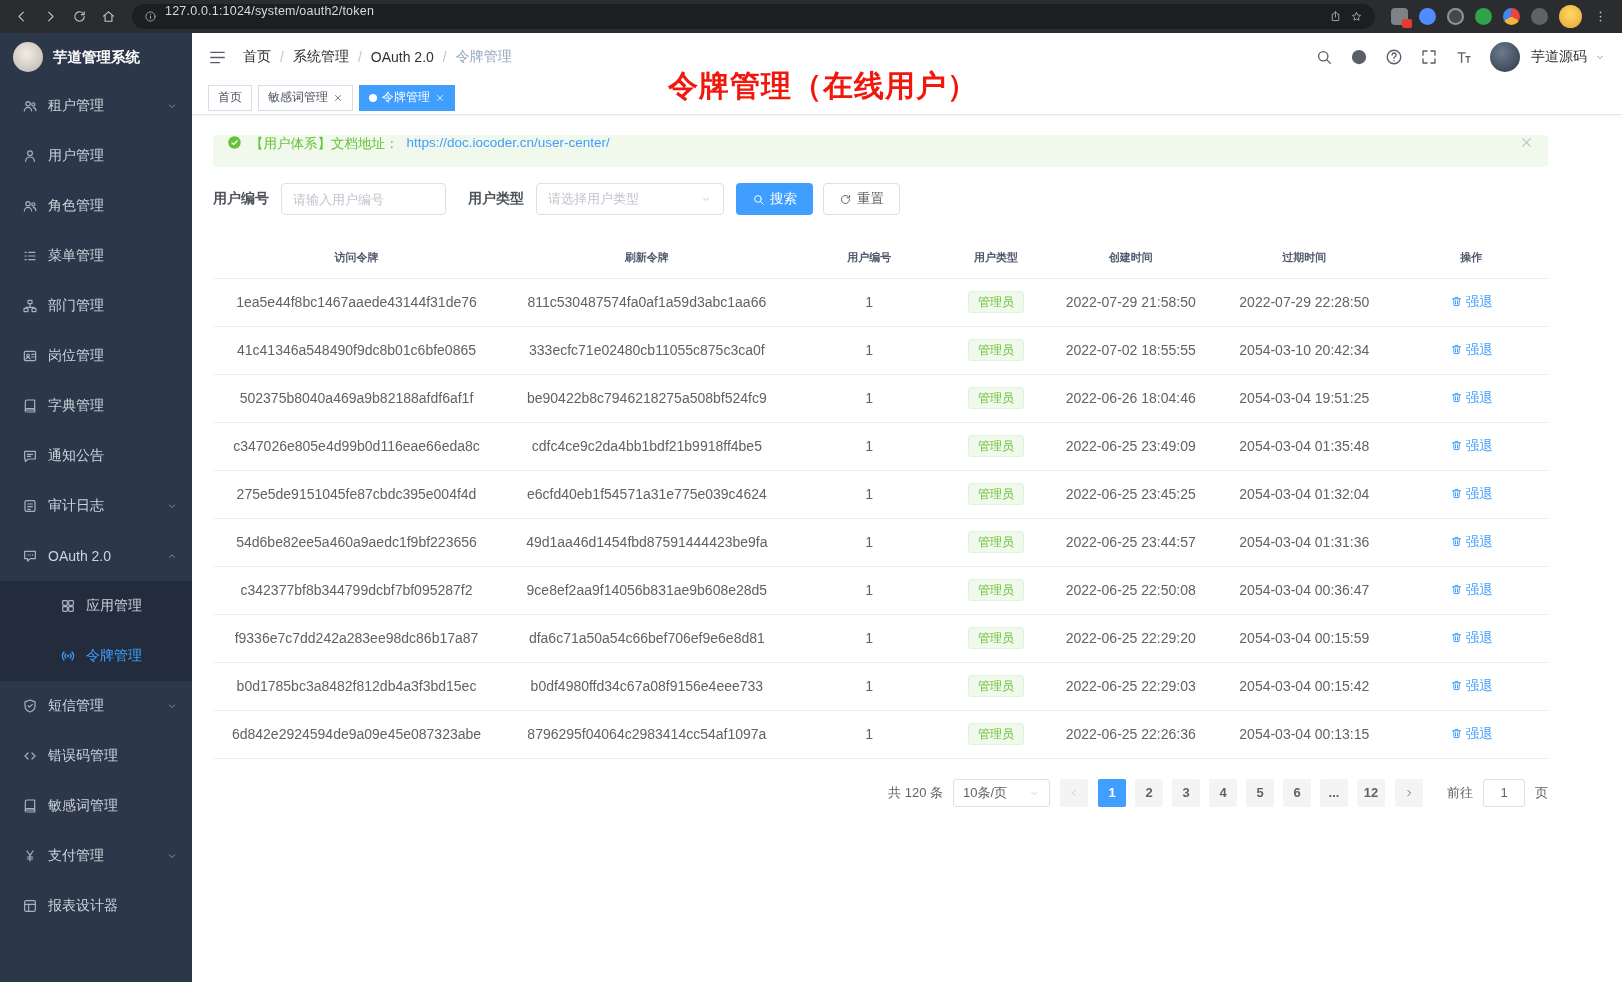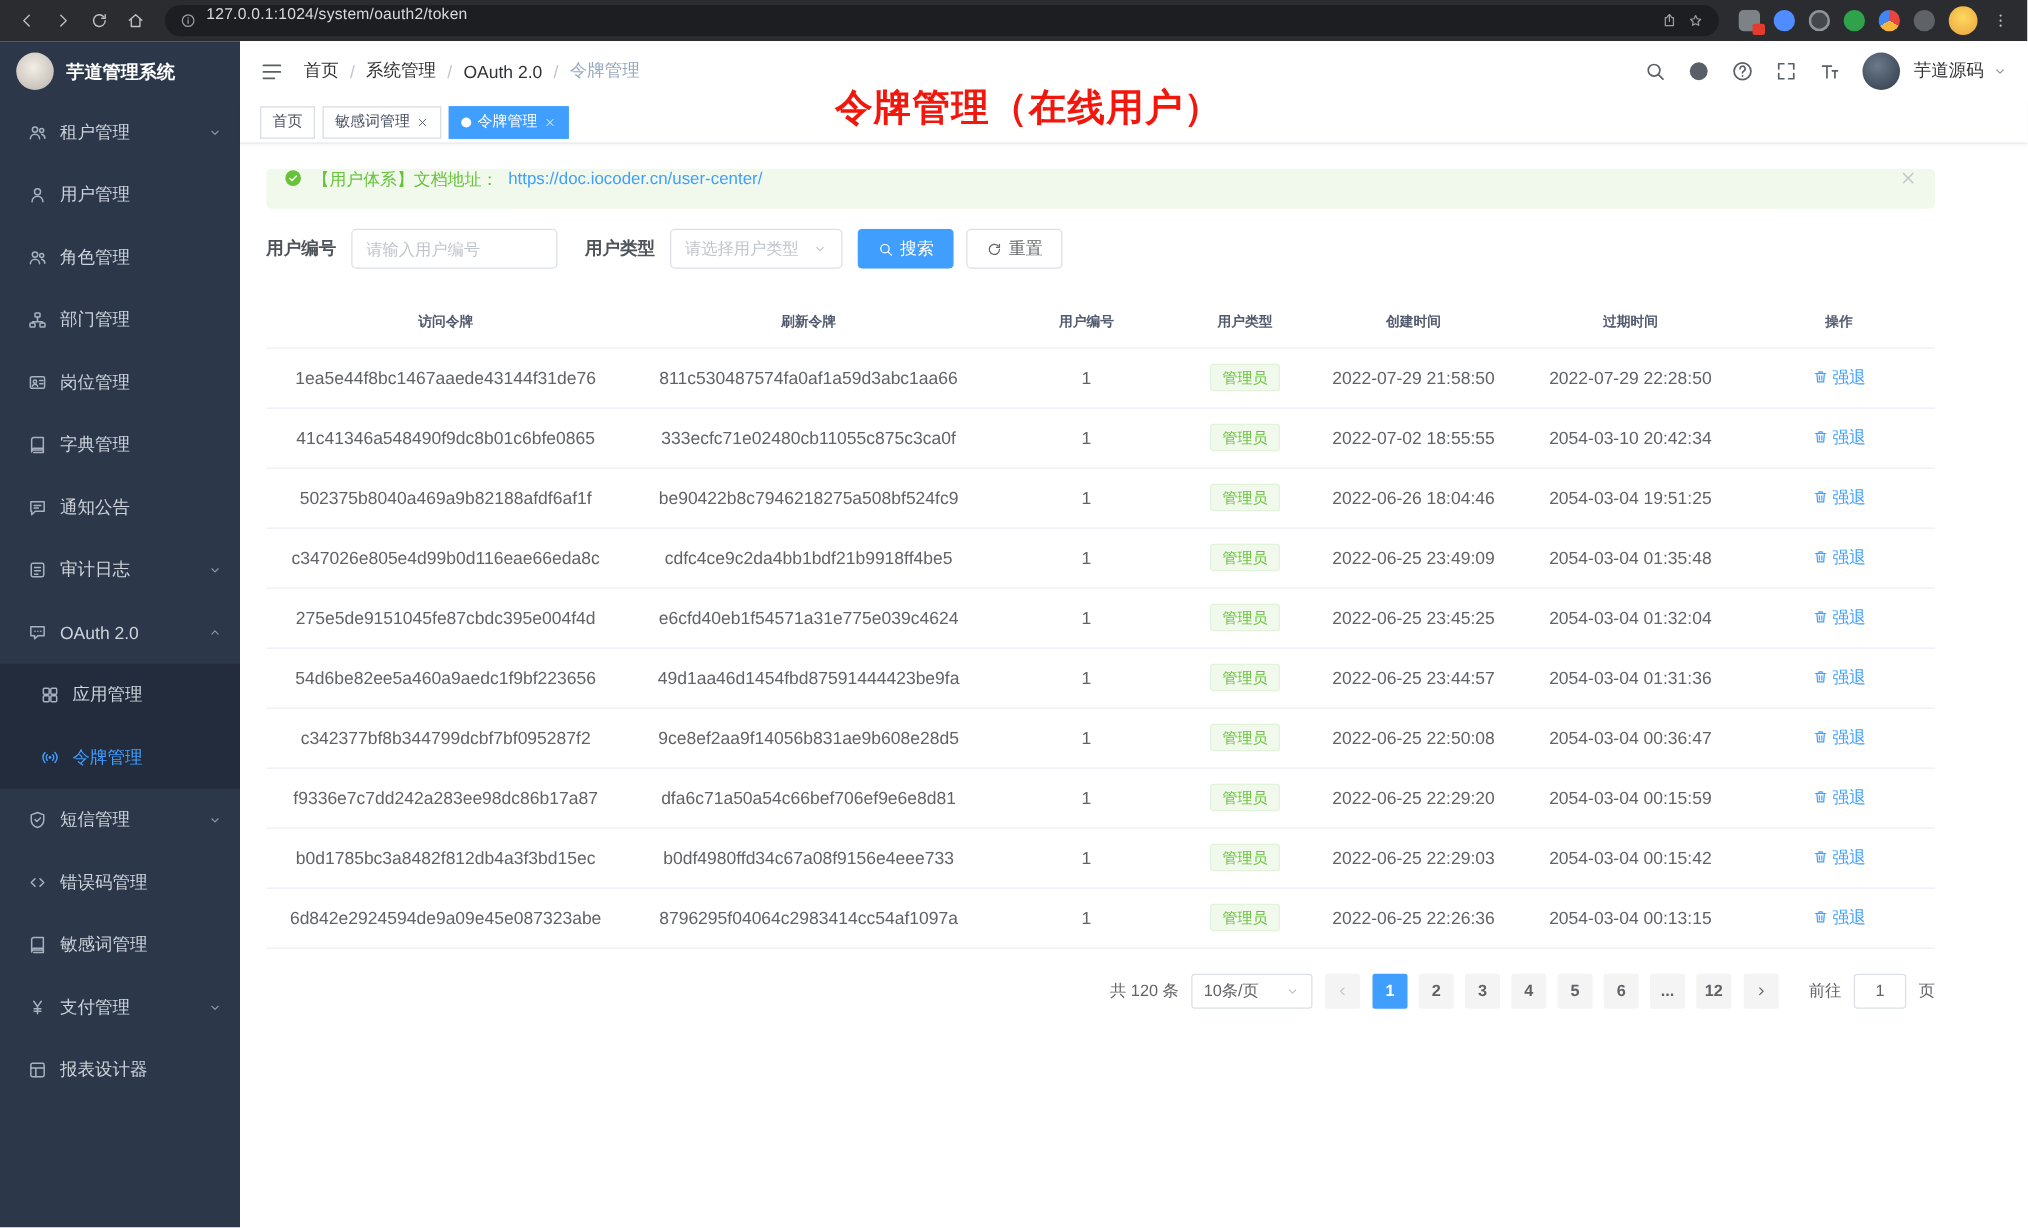--- a/index.html
+++ b/index.html
@@ -34,21 +34,21 @@
   
   .sidebar{position:absolute;top:33px;left:0;bottom:0;width:192px;background:#2c3849;overflow:hidden;}
   .logo-area{height:48px;display:flex;align-items:center;gap:10px;padding:0 13px;cursor:pointer;}
   .logo-avatar{width:30px;height:30px;border-radius:50%;flex:0 0 auto;
     background:radial-gradient(circle at 45% 40%,#f2ede6,#b9b3aa);}
   .logo-title{color:#fff;font-size:14.5px;font-weight:700;white-space:nowrap;}
   .menu-item{height:50px;display:flex;align-items:center;padding:0 14px 0 22px;color:#cdd3dc;font-size:14px;cursor:pointer;white-space:nowrap;}
   .menu-item .icon{font-size:16px;margin-right:10px;color:#a8b1bf;flex:0 0 auto;}
   .menu-item .chev{margin-left:auto;font-size:12px;color:#8f98a6;margin-right:0;}
   .submenu{background:#222c3c;}
-  .submenu .menu-item{padding-left:32px;}
+  .submenu .menu-item{padding-left:60px;}
   .menu-item.active,.menu-item.active .icon{color:#409eff;}
 
   
   .main{position:absolute;left:192px;top:33px;right:0;bottom:0;background:#fff;}
   .topbar{height:48px;display:flex;align-items:center;padding:0 16px;background:#fff;}
   .hamburger{font-size:19px;color:#5a5e66;margin-right:16px;cursor:pointer;}
   .breadcrumb{display:flex;align-items:center;gap:9px;font-size:14px;color:#303133;}
   .crumb{cursor:pointer;}
   .crumb.last{color:#97a8be;cursor:default;}
   .crumb-sep{color:#c0c4cc;}
@@ -76,21 +76,21 @@
     padding:0 14px;gap:8px;font-size:13.5px;color:#67c23a;}
   .alert .icon{font-size:15px;}
   .alert-link{color:#409eff;text-decoration:none;cursor:pointer;}
   .alert-close{margin-left:auto;color:#c0c4cc;font-size:12px;cursor:pointer;}
 
   .filters{display:flex;align-items:center;margin-top:16px;font-size:14px;}
   .f-label{font-weight:700;color:#4e5358;margin-right:12px;}
   .f-input{width:165px;height:32px;border:1px solid #dcdfe6;border-radius:4px;padding:0 11px;
     font-size:13px;color:#606266;margin-right:22px;}
   .f-input::placeholder{color:#c0c4cc;}
-  .f-select{width:138px;height:32px;border:1px solid #dcdfe6;border-radius:4px;display:flex;align-items:center;
+  .f-select{width:188px;height:32px;border:1px solid #dcdfe6;border-radius:4px;display:flex;align-items:center;
     justify-content:space-between;padding:0 11px;color:#c0c4cc;font-size:13px;margin-right:12px;cursor:pointer;background:#fff;}
   .sel-caret{font-size:12px;color:#c0c4cc;}
   .btn{height:32px;border-radius:4px;display:inline-flex;align-items:center;gap:5px;padding:0 15px;
     font-size:13.5px;cursor:pointer;border:1px solid transparent;margin-right:10px;}
   .btn .icon{font-size:13px;}
   .btn-primary{background:#409eff;color:#fff;}
   .btn-plain{background:#fff;border-color:#dcdfe6;color:#606266;}
 
   .data-table{width:100%;border-collapse:collapse;margin-top:22px;table-layout:fixed;}
   .data-table th{height:41px;font-size:11px;color:#515a6e;font-weight:700;border-bottom:1px solid #ebeef5;text-align:center;}
@@ -217,20 +217,28 @@
             <path d="M3.5 19.5c0-3 2.5-5.5 5.5-5.5s5.5 2.5 5.5 5.5"></path>
             <circle cx="17" cy="9.5" r="2.4"></circle>
             <path d="M17 14c2.2.5 3.8 2.4 3.8 5"></path>
           </svg>
         </span>
         <span class="menu-label">角色管理</span>
       </div>
       <div class="menu-item">
         <span class="icon">
           <svg viewBox="0 0 24 24">
+            <path d="M4.5 6.5h2M4.5 12h2M4.5 17.5h2M10 6.5h9.5M10 12h9.5M10 17.5h9.5"></path>
+          </svg>
+        </span>
+        <span class="menu-label">菜单管理</span>
+      </div>
+      <div class="menu-item">
+        <span class="icon">
+          <svg viewBox="0 0 24 24">
             <rect x="9" y="3.5" width="6" height="5" rx="1"></rect>
             <rect x="3" y="15.5" width="6" height="5" rx="1"></rect>
             <rect x="15" y="15.5" width="6" height="5" rx="1"></rect>
             <path d="M12 8.5V12M6 15.5V14h12v1.5M12 12v2"></path>
           </svg>
         </span>
         <span class="menu-label">部门管理</span>
       </div>
       <div class="menu-item">
         <span class="icon">

